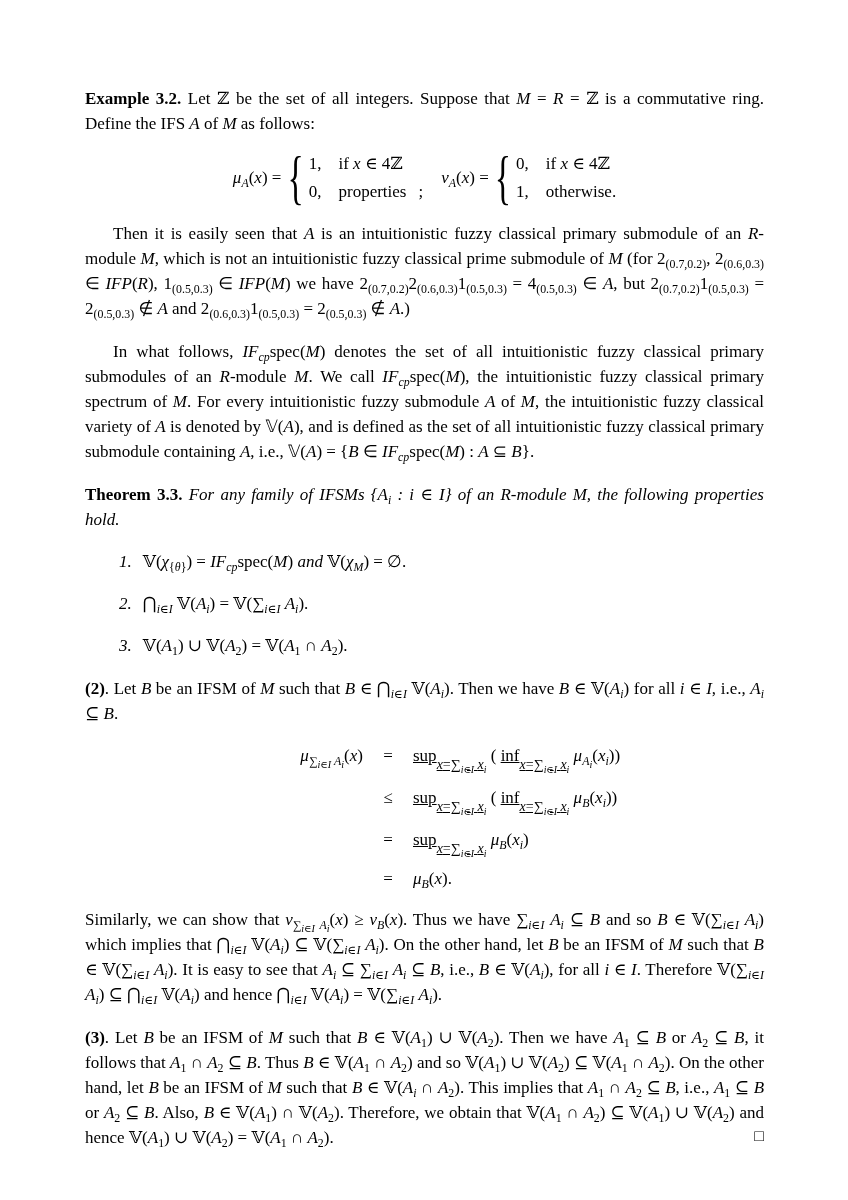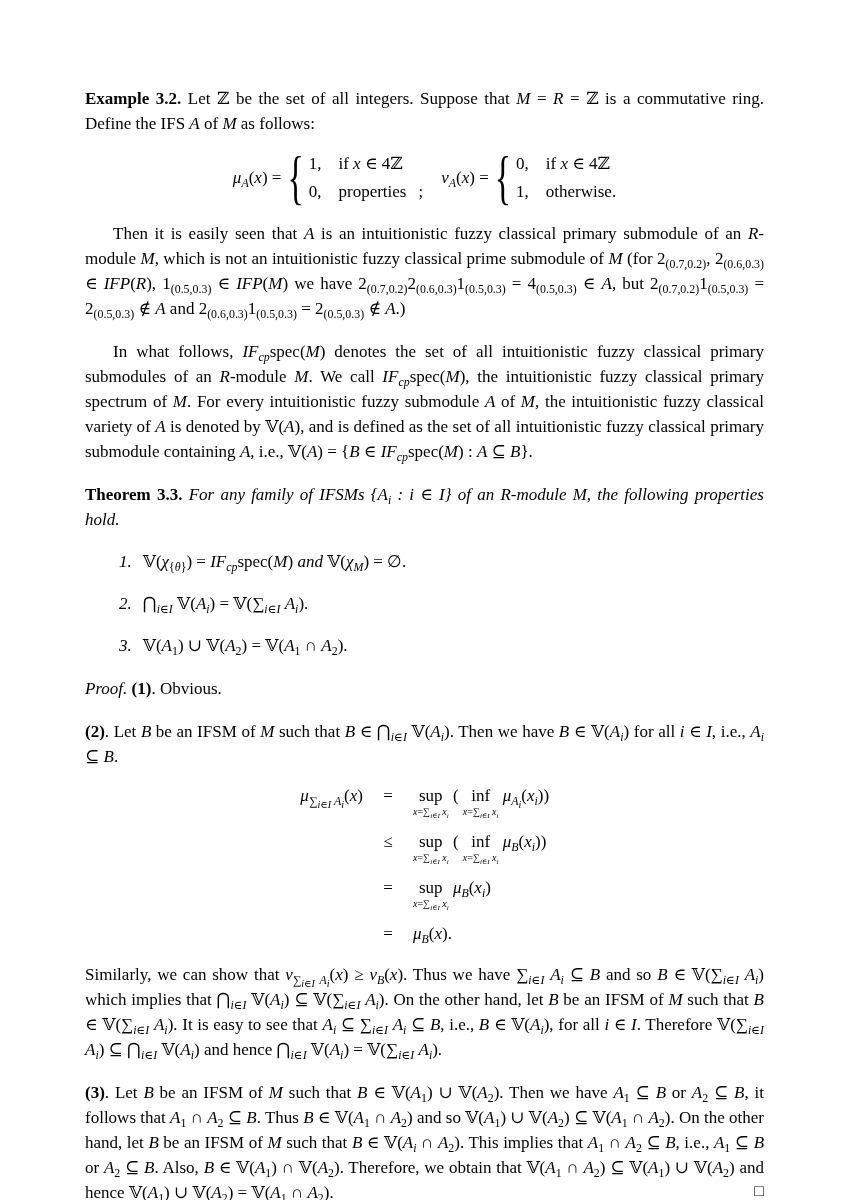--- a/index.html
+++ b/index.html
@@ -7,21 +7,21 @@
     position:relative;
     width:848px; height:1200px;
     box-sizing:border-box;
     padding:86px 84px 0 85px;
     font-family:"Liberation Serif","DejaVu Serif","DejaVu Sans",serif;
     font-size:17px; line-height:25px; color:#000;
     overflow:hidden;
   }
   p { margin:0; }
   .jp { text-align:justify; }
-  .indent { text-indent:28px; }
+  .indent { text-indent:28px;font-family:Liberation Serif, serif; }
   b, .bold { font-weight:bold; }
   .it { font-style:italic; }
   sub { font-size:70%; line-height:0; }
   sub sub { font-size:85%; }
   .mt { margin-top:18px; }
 
   
   .cases {
     display:flex; justify-content:center; align-items:flex-end;
     gap:8px; margin:15px 0 17px 0;
@@ -40,23 +40,23 @@
   
   .thm-list { margin-top:4px; }
   .thm-item { display:flex; gap:11px; padding-left:34px; margin-top:17px; }
 
   
   .align-block { margin:14px 0 16px 0; padding-left:148px; }
   .align-row { display:flex; align-items:baseline; margin-bottom:11px; }
   .align-lhs { min-width:130px; text-align:right; white-space:nowrap; }
   .align-rel { min-width:50px; text-align:center; }
   .align-rhs { white-space:nowrap; }
-  .us { display:inline-flex; flex-direction:column; align-items:center; text-align:center; vertical-align:baseline; }
+  .us { display:inline-flex; flex-direction:row; align-items:center; text-align:center; vertical-align:baseline;text-decoration:underline; }
   .ub { line-height:19px; }
-  .uu { font-size:10px; line-height:13px; font-style:normal; }
+  .uu { font-size:14px; line-height:13px; font-style:normal;margin-top:18px; }
 
   .rel-wrap { position:relative; }
   .qed { position:absolute; right:0; bottom:2px; font-size:16px; }
 </style>
 </head>
 <body>
 
 <div class="page">
 
   <p class="jp"><b>Example 3.2.</b>
@@ -97,22 +97,20 @@
     <div class="thm-item">
       <span class="it">2.</span>
       <span>⋂<sub><i>i</i>∈<i>I</i></sub> 𝕍(<i>A<sub>i</sub></i>) = 𝕍(∑<sub><i>i</i>∈<i>I</i></sub> <i>A<sub>i</sub></i>).</span>
     </div>
     <div class="thm-item">
       <span class="it">3.</span>
       <span>𝕍(<i>A</i><sub>1</sub>) ∪ 𝕍(<i>A</i><sub>2</sub>) = 𝕍(<i>A</i><sub>1</sub> ∩ <i>A</i><sub>2</sub>).</span>
     </div>
   </div>
 
-  <p class="mt"><span class="it">Proof.</span>
-     <span><b>(1)</b>. Obvious.</span></p>
 
   <p class="jp mt"><b>(2)</b>. Let <i>B</i> be an IFSM of <i>M</i> such that <i>B</i> ∈ ⋂<sub><i>i</i>∈<i>I</i></sub> 𝕍(<i>A<sub>i</sub></i>). Then we have <i>B</i> ∈ 𝕍(<i>A<sub>i</sub></i>) for all <i>i</i> ∈ <i>I</i>, i.e., <i>A<sub>i</sub></i> ⊆ <i>B</i>.</p>
 
   <div class="align-block">
     <div class="align-row">
       <span class="align-lhs"><i>μ</i><sub>∑<sub><i>i</i>∈<i>I</i></sub> <i>A<sub>i</sub></i></sub>(<i>x</i>)</span>
       <span class="align-rel">=</span>
       <span class="align-rhs"><span class="us">
             <span class="ub">sup</span>
             <span class="uu"><i>x</i>=∑<sub><i>i</i>∈<i>I</i></sub> <i>x<sub>i</sub></i></span>

